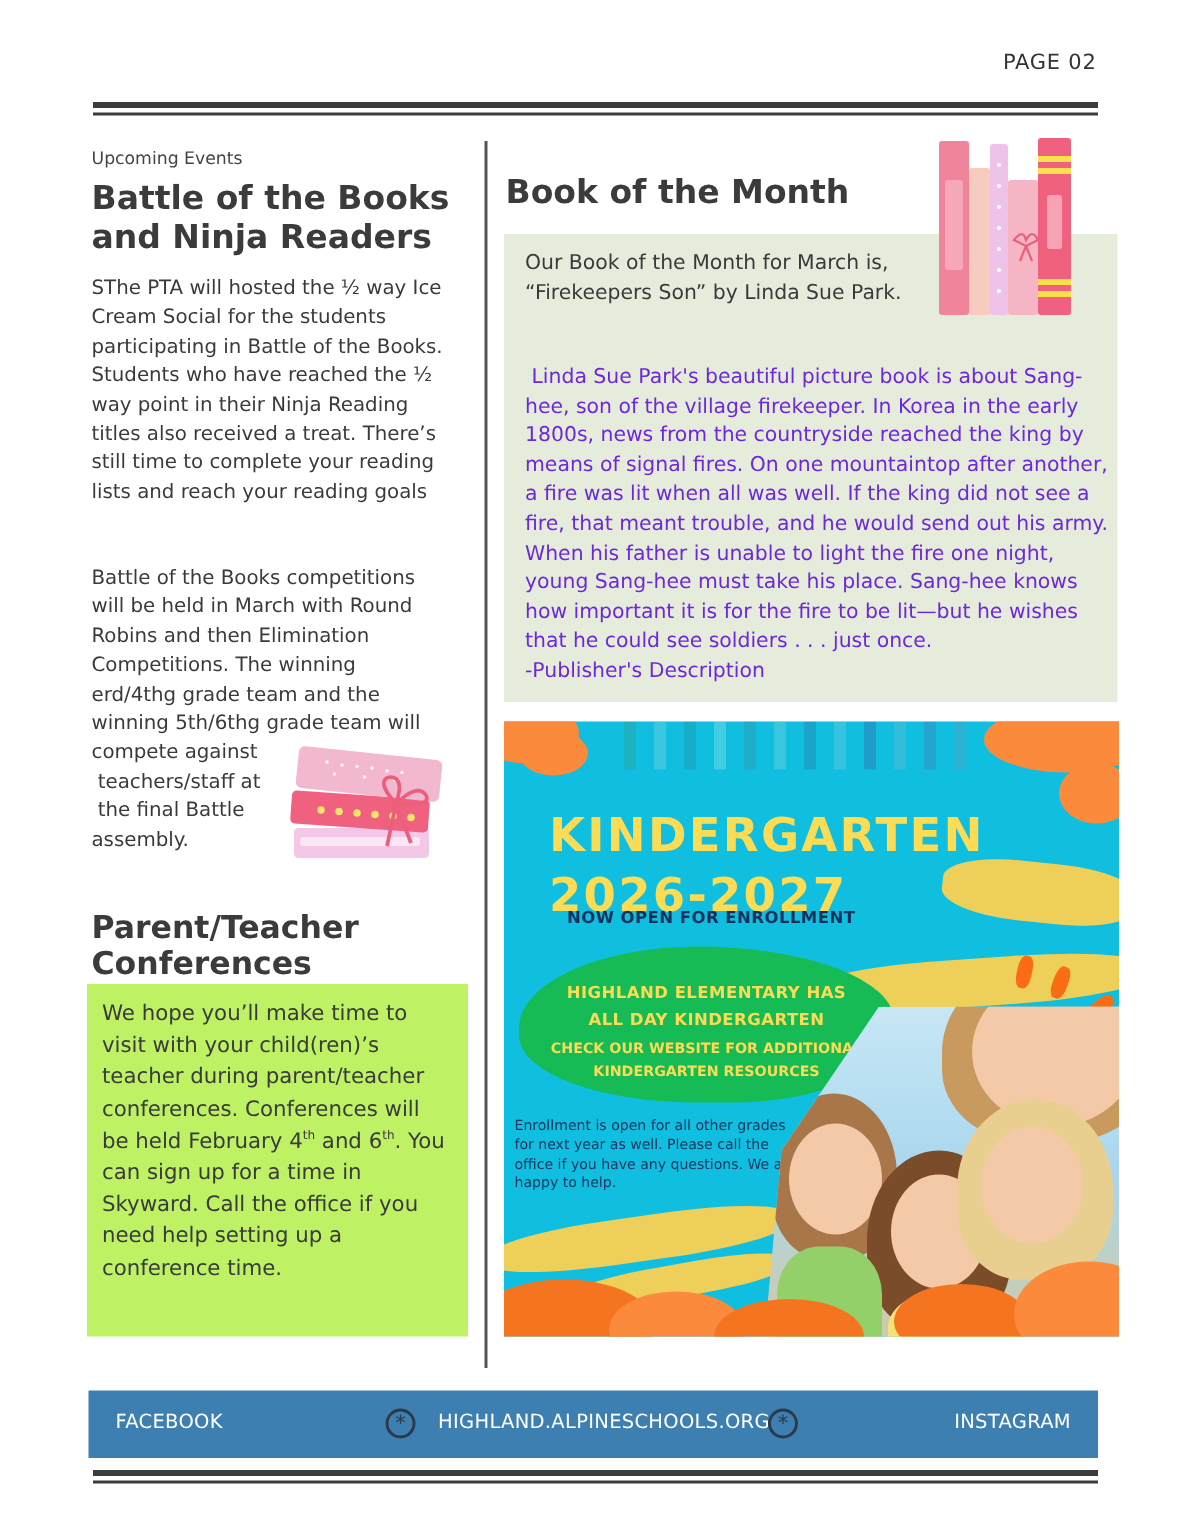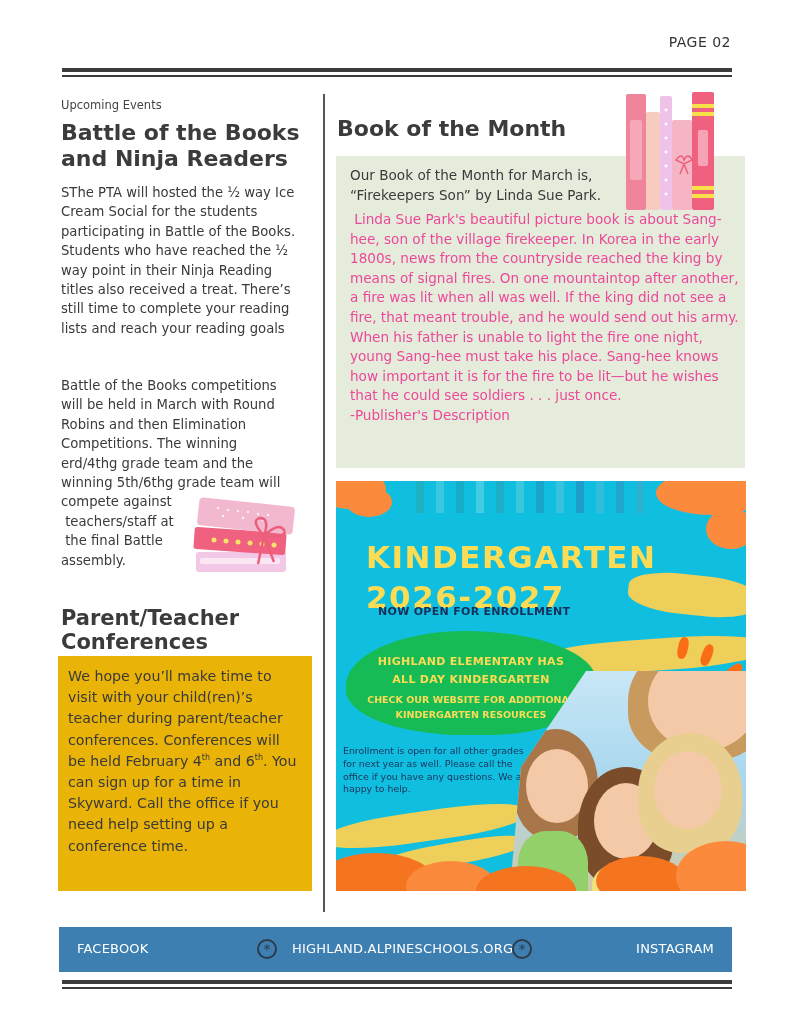--- a/index.html
+++ b/index.html
@@ -13,29 +13,29 @@
 
   .col-divider { position: absolute; left: 323px; top: 94px; width: 2px; height: 818px; background: #555; }
 
   
   .eyebrow { position: absolute; left: 61px; top: 98px; font-size: 11.5px; color: #444; }
   .h-left { position: absolute; left: 61px; top: 120px; width: 250px; font-size: 22px; font-weight: bold; line-height: 26px; color: #3b3b3b; }
   .body-left { position: absolute; left: 61px; top: 183px; width: 245px; font-size: 13.2px; line-height: 19.4px; color: #3a3a3a; }
   .body-left2 { position: absolute; left: 61px; top: 376px; width: 245px; font-size: 13.2px; line-height: 19.4px; color: #3a3a3a; }
 
   .h-conf { position: absolute; left: 61px; top: 606px; width: 250px; font-size: 21px; font-weight: bold; line-height: 24px; color: #3b3b3b; }
-  .conf-box { position: absolute; left: 58px; top: 656px; width: 254px; height: 235px; background: #eab308; padding: 10px 10px 0 10px; }
+  .conf-box { position: absolute; left: 58px; top: 656px; width: 254px; height: 235px; background: #bef264; padding: 10px 10px 0 10px; }
   .conf-text { font-size: 14.2px; line-height: 21.2px; color: #3a3a3a; }
   .conf-text sup { font-size: 8px; vertical-align: super; line-height: 0; }
 
   
   .h-right { position: absolute; left: 337px; top: 116px; font-size: 22px; font-weight: bold; color: #3b3b3b; }
   .botm-box { position: absolute; left: 336px; top: 156px; width: 409px; height: 312px; background: #e6ecdc; }
   .botm-intro { position: absolute; left: 350px; top: 166px; width: 270px; font-size: 13.6px; line-height: 19.6px; color: #3a3a3a; }
-  .botm-desc { position: absolute; left: 350px; top: 210px; width: 390px; font-size: 13.6px; line-height: 19.6px; color: #ec4899; }
+  .botm-desc { position: absolute; left: 350px; top: 242px; width: 390px; font-size: 13.6px; line-height: 19.6px; color: #6d28d9; }
 
   
   .books-shelf { position: absolute; left: 624px; top: 90px; width: 92px; height: 122px; }
   .books-stack { position: absolute; left: 190px; top: 496px; width: 108px; height: 82px; }
 
   
   .flyer { position: absolute; left: 336px; top: 481px; width: 410px; height: 410px; background: #10bfe0; overflow: hidden; }
   .flyer .stripe { position: absolute; top: 0; width: 8px; height: 32px; opacity: 0.55; }
   .flyer .cloud { position: absolute; background: #fb8a3c; border-radius: 50%; }
   .flyer .cloud.dark { background: #f57420; }

